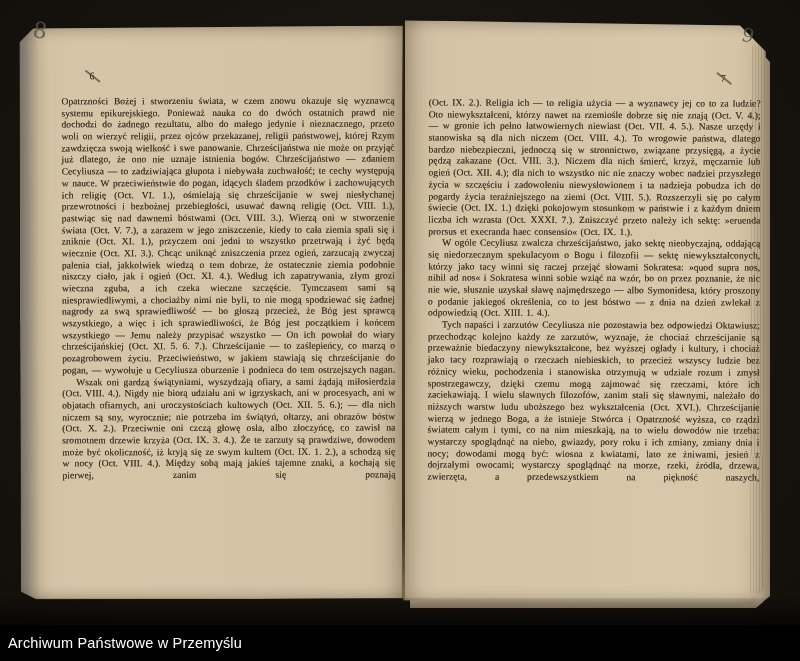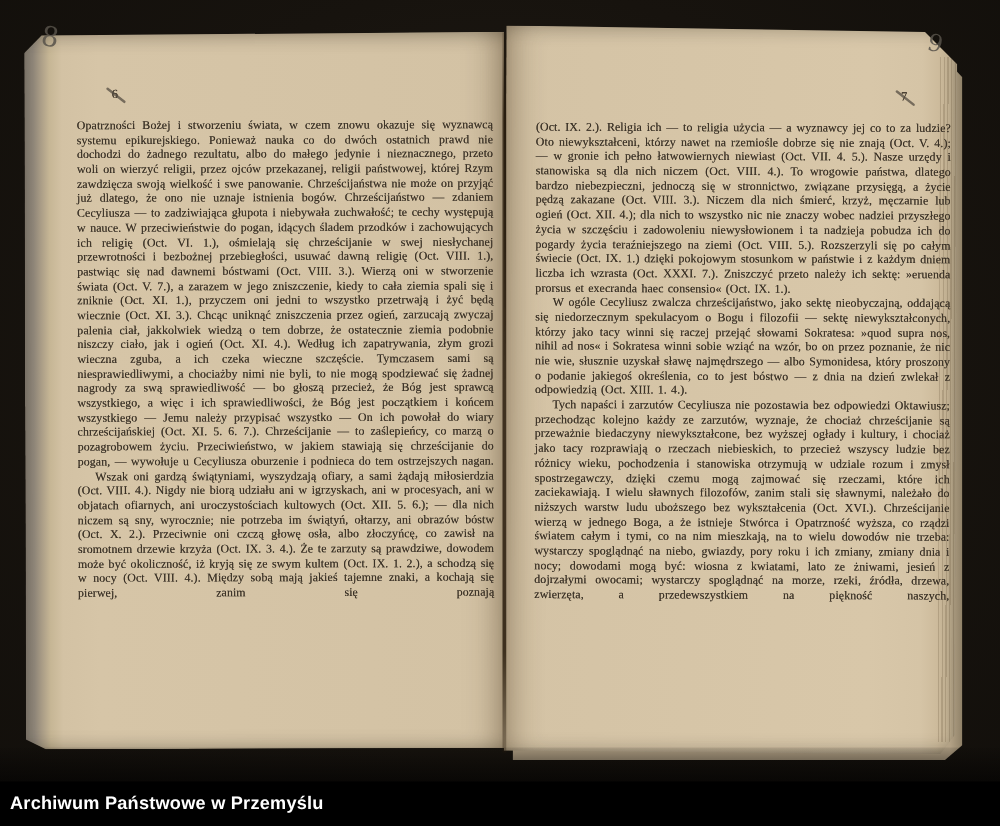--- a/index.html
+++ b/index.html
@@ -70,21 +70,21 @@
   .pencil-8{left:33px;top:18px;font-size:22px;transform:rotate(9deg);}
   .pencil-9{left:742px;top:24px;font-size:19px;transform:rotate(14deg);}
   
   .footer-bar{
     position:absolute;left:0;right:0;bottom:0;height:36px;background:#000;
     display:flex;align-items:center;
   }
   .footer-bar .label{
     margin-left:8px;color:#fff;
     font-family:"Liberation Sans","DejaVu Sans",sans-serif;
-    font-weight:700;font-size:14.5px;letter-spacing:.2px;
+    font-weight:400;font-size:14.5px;letter-spacing:.2px;
   }
   .photo-shade{
     position:absolute;left:0;right:0;top:598px;height:27px;
     background:linear-gradient(180deg, rgba(10,8,6,.1), rgba(5,4,3,.75));
     pointer-events:none;
   }
 </style>
 </head>
 <body>
 

